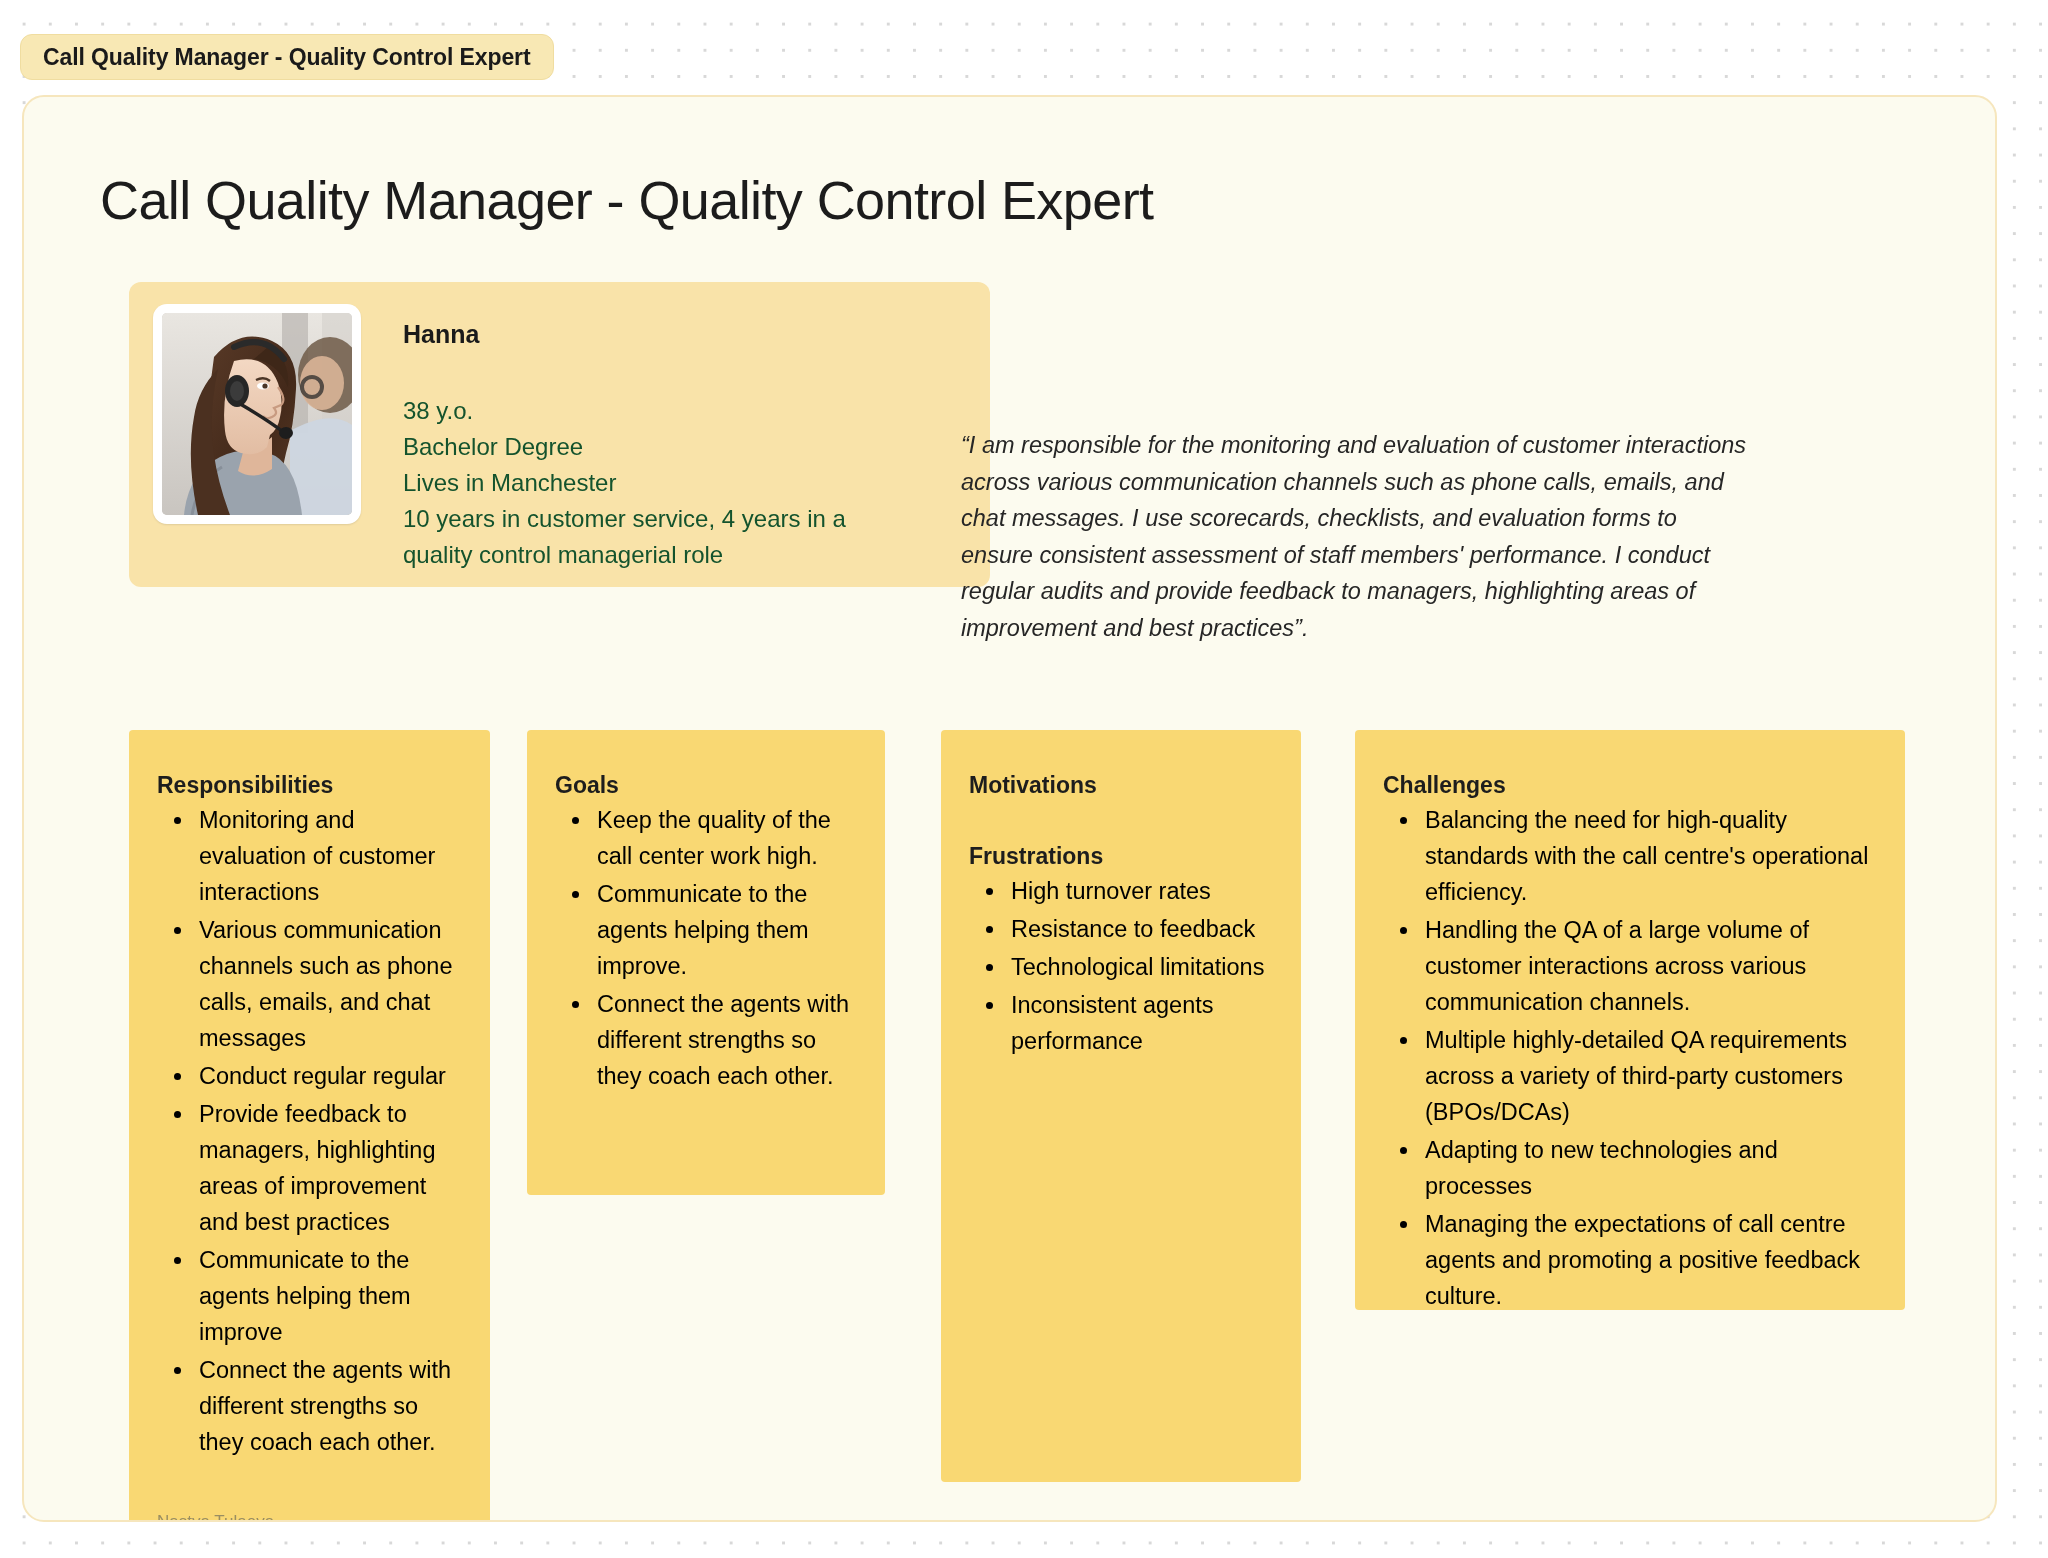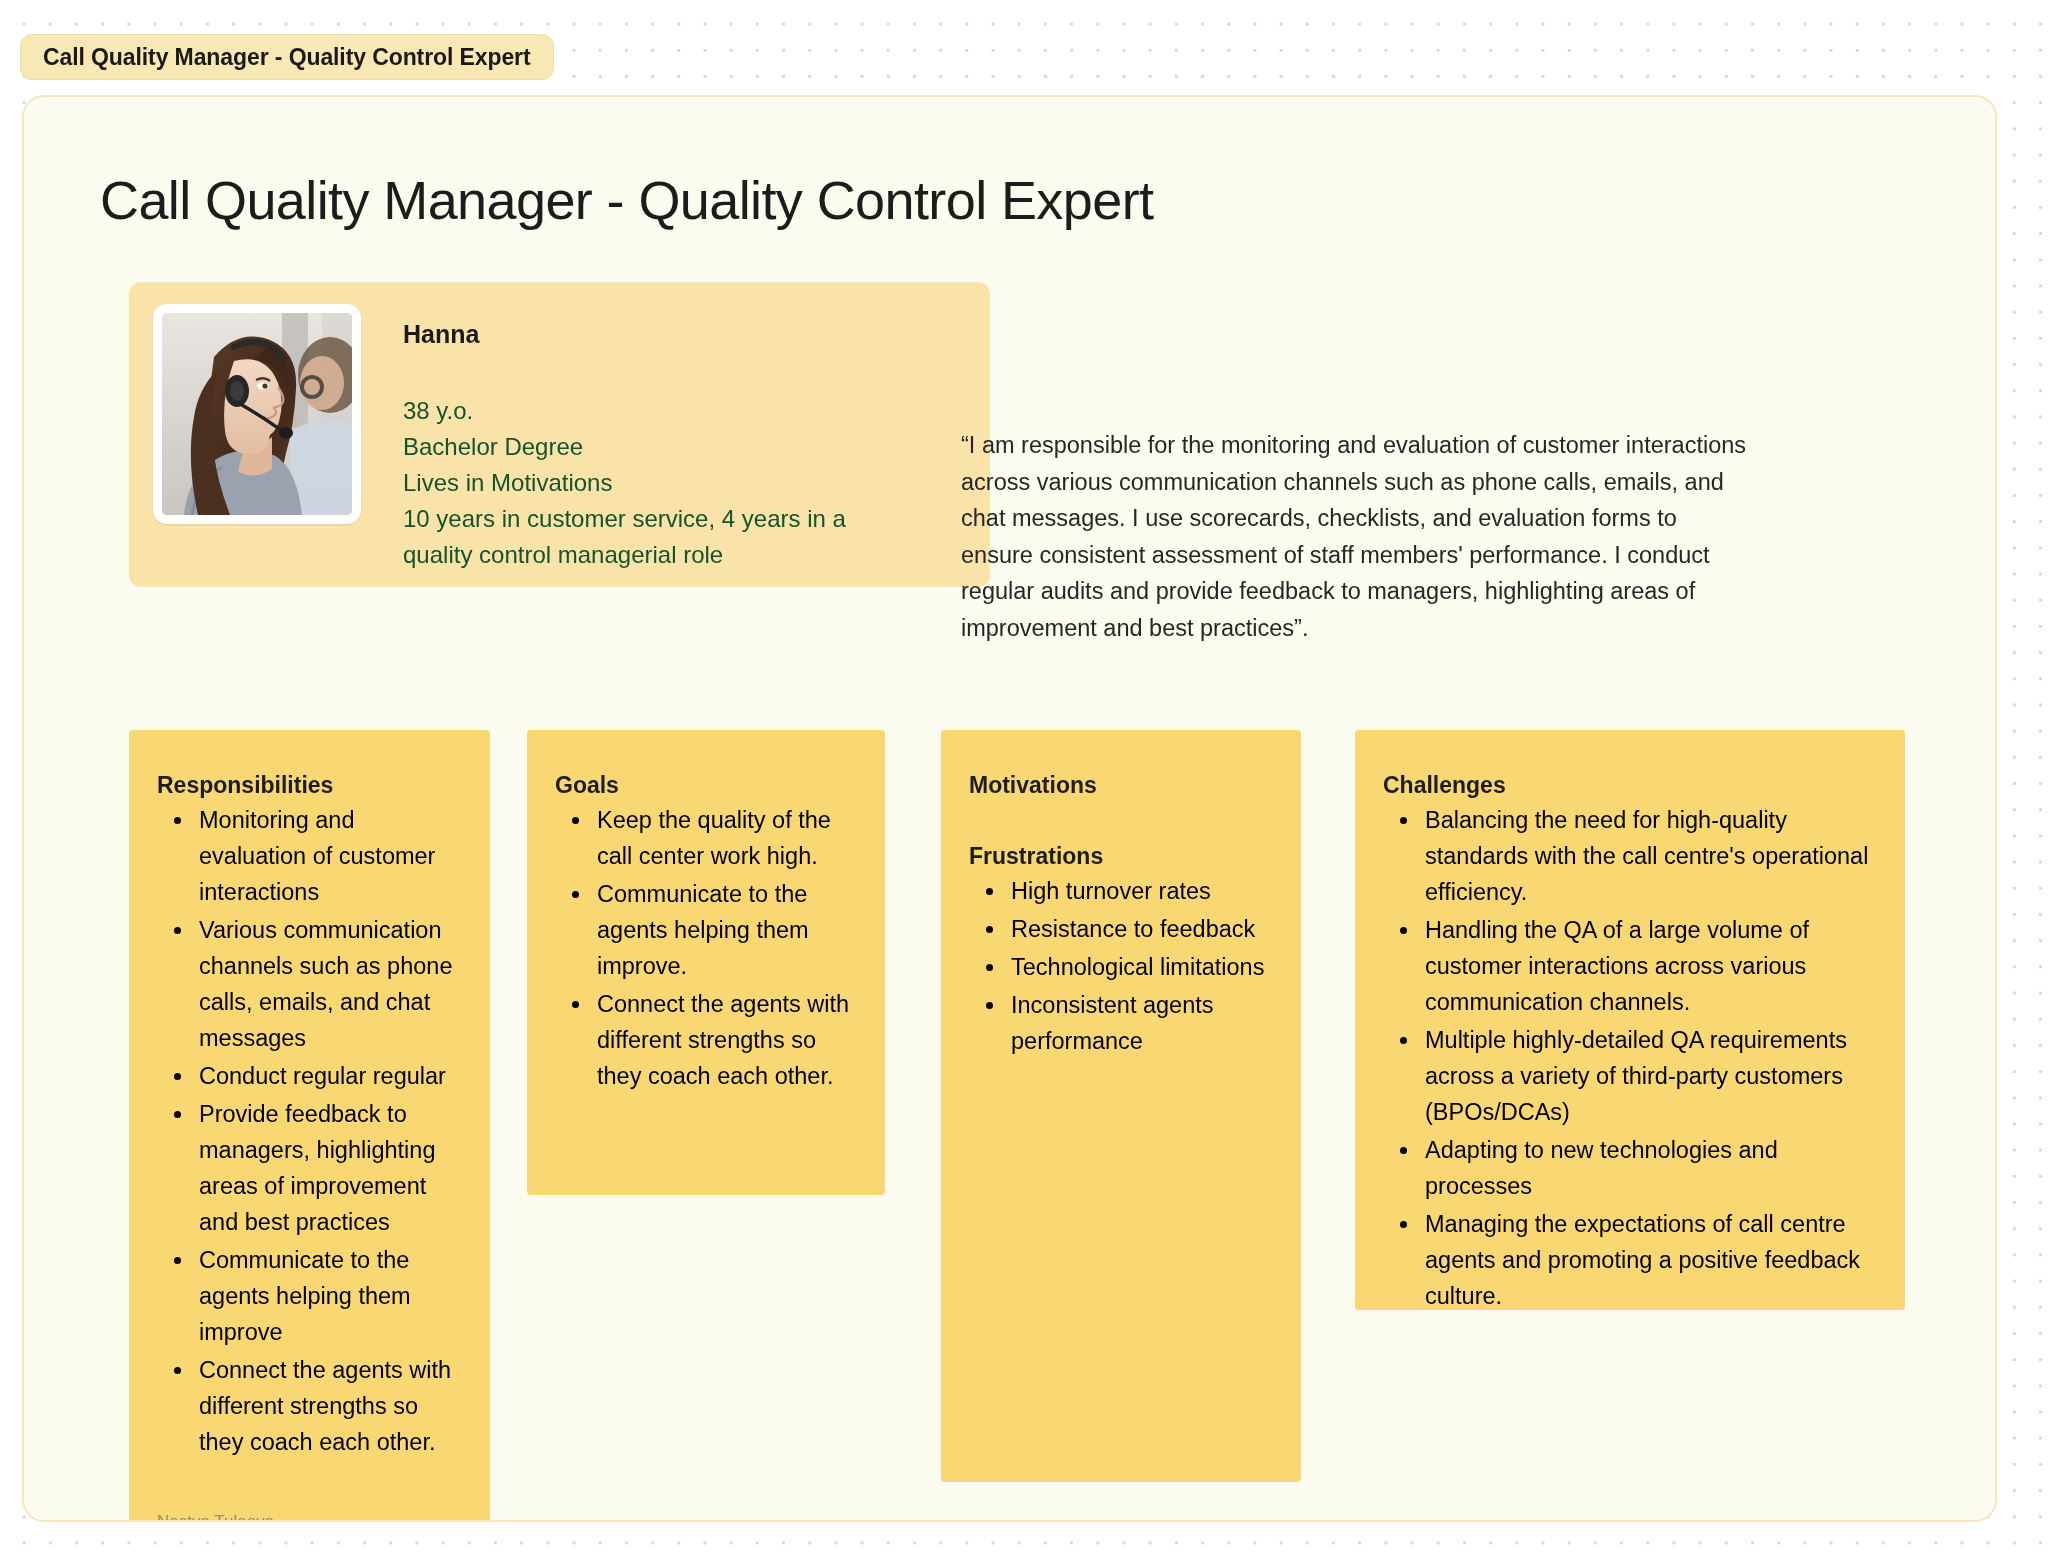--- a/index.html
+++ b/index.html
@@ -116,20 +116,21 @@
     color: #14532d;
     max-width: 470px;
   }
 
   
   .quote-block {
     position: absolute;
     left: 937px;
     top: 330px;
     width: 790px;
+    font-style: italic;
     font-size: 23.5px;
     line-height: 36.5px;
     color: #262626;
   }
 
   
   .note {
     position: absolute;
     background: #f9d873;
     border-radius: 4px;
@@ -234,21 +235,21 @@
           <path d="M80 92 q24 14 40 26" stroke="#222222" stroke-width="3.4" fill="none" stroke-linecap="round"></path>
           <ellipse cx="124" cy="120" rx="7" ry="6" fill="#1d1d1d"></ellipse>
         </svg>
       </div>
     </div>
 
     <div class="profile-info">
       <div class="profile-name">Hanna</div>
       <div class="profile-line">38 y.o.</div>
       <div class="profile-line">Bachelor Degree</div>
-      <div class="profile-line">Lives in Motivations</div>
+      <div class="profile-line">Lives in Manchester</div>
       <div class="profile-line">10 years in customer service, 4 years in a quality control managerial role</div>
     </div>
   </div>
 
   <div class="quote-block">“I am responsible for the monitoring and evaluation of customer interactions across various communication channels such as phone calls, emails, and chat messages. I use scorecards, checklists, and evaluation forms to ensure consistent assessment of staff members' performance. I conduct regular audits and provide feedback to managers, highlighting areas of improvement and best practices”.</div>
 
   <div class="note note-responsibilities">
     <div class="note-inner">
       <div class="note-heading">Responsibilities</div>
       <ul class="note-list">

